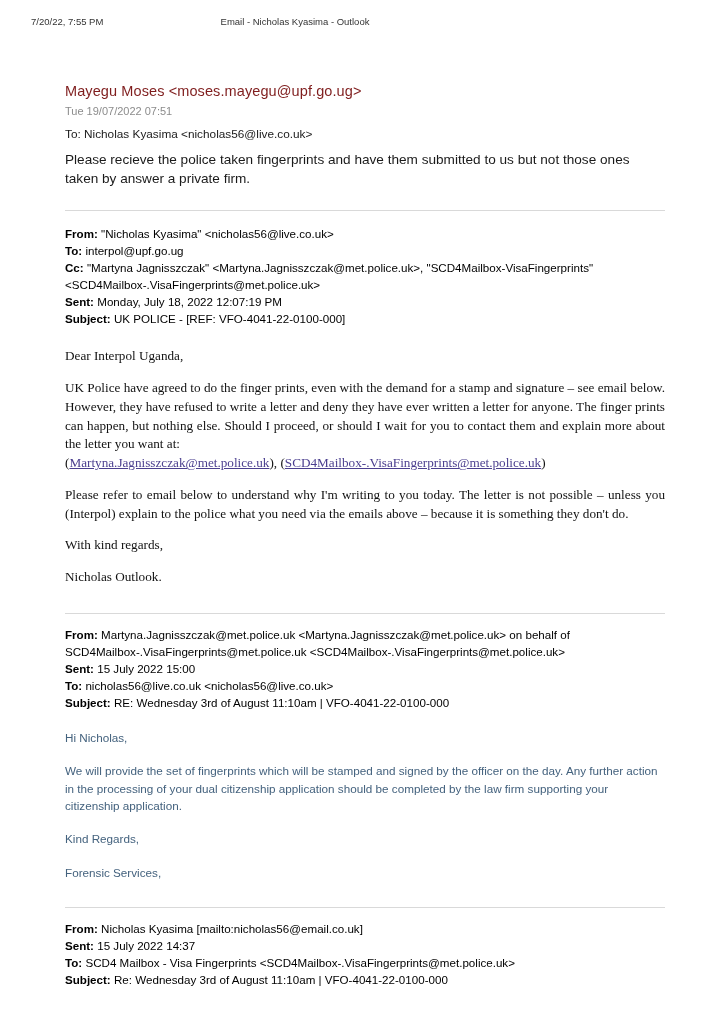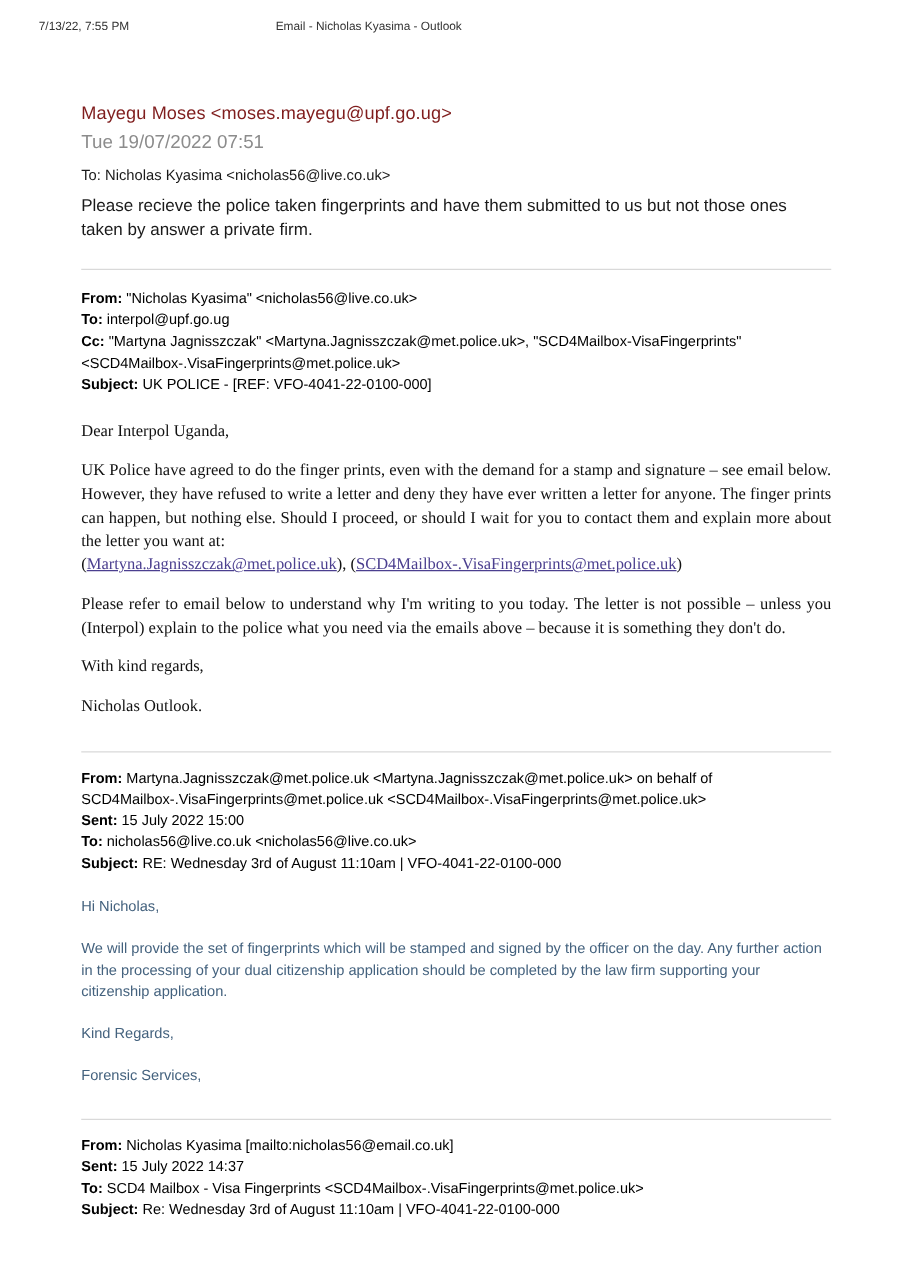--- a/index.html
+++ b/index.html
@@ -54,21 +54,21 @@
 
   
   .msg1-sender {
     font-size: 14.5px;
     color: #7f1d1d;
     line-height: 1.25;
     letter-spacing: 0.1px;
     margin: 0 0 4px 0;
   }
   .msg1-date {
-    font-size: 15px;
+    font-size: 11px;
     color: #8c8c8c;
     line-height: 1.3;
     margin: 0 0 9px 0;
   }
   .msg1-to {
     font-size: 11.8px;
     color: #1a1a1a;
     line-height: 1.3;
     margin: 0 0 8px 0;
   }
@@ -125,21 +125,21 @@
   .sp16 { height: 16px; }
   .sp18 { height: 18px; }
   .sp20 { height: 20px; }
   .sp22 { height: 22px; }
   .sp26 { height: 26px; }
 </style>
 </head>
 <body>
 
 <div class="print-header">
-  <span class="ph-left">7/13/22, 7:55 PM</span>
+  <span class="ph-left">7/20/22, 7:55 PM</span>
   <span class="ph-center">Email - Nicholas Kyasima - Outlook</span>
 </div>
 
 <div class="content">
 
   <div>
     <div class="msg1-sender">Mayegu Moses &lt;moses.mayegu@upf.go.ug&gt;</div>
     <div class="msg1-date">Tue 19/07/2022 07:51</div>
     <div class="msg1-to">To: Nicholas Kyasima &lt;nicholas56@live.co.uk&gt;</div>
     <div class="msg1-body">Please recieve the police taken fingerprints and have them submitted to us but not those ones taken by answer a private firm.</div>
@@ -154,20 +154,24 @@
       <span class="lbl">From:</span>
       <span>"Nicholas Kyasima" &lt;nicholas56@live.co.uk&gt;</span>
     </div>
     <div>
       <span class="lbl">To:</span>
       <span>interpol@upf.go.ug</span>
     </div>
     <div>
       <span class="lbl">Cc:</span>
       <span>"Martyna Jagnisszczak" &lt;Martyna.Jagnisszczak@met.police.uk&gt;, "SCD4Mailbox-VisaFingerprints" &lt;SCD4Mailbox-.VisaFingerprints@met.police.uk&gt;</span>
+    </div>
+    <div>
+      <span class="lbl">Sent:</span>
+      <span>Monday, July 18, 2022 12:07:19 PM</span>
     </div>
     <div>
       <span class="lbl">Subject:</span>
       <span>UK POLICE - [REF: VFO-4041-22-0100-000]</span>
     </div>
   </div>
 
   <div class="sp20"></div>
 
   <div class="serif-body">

